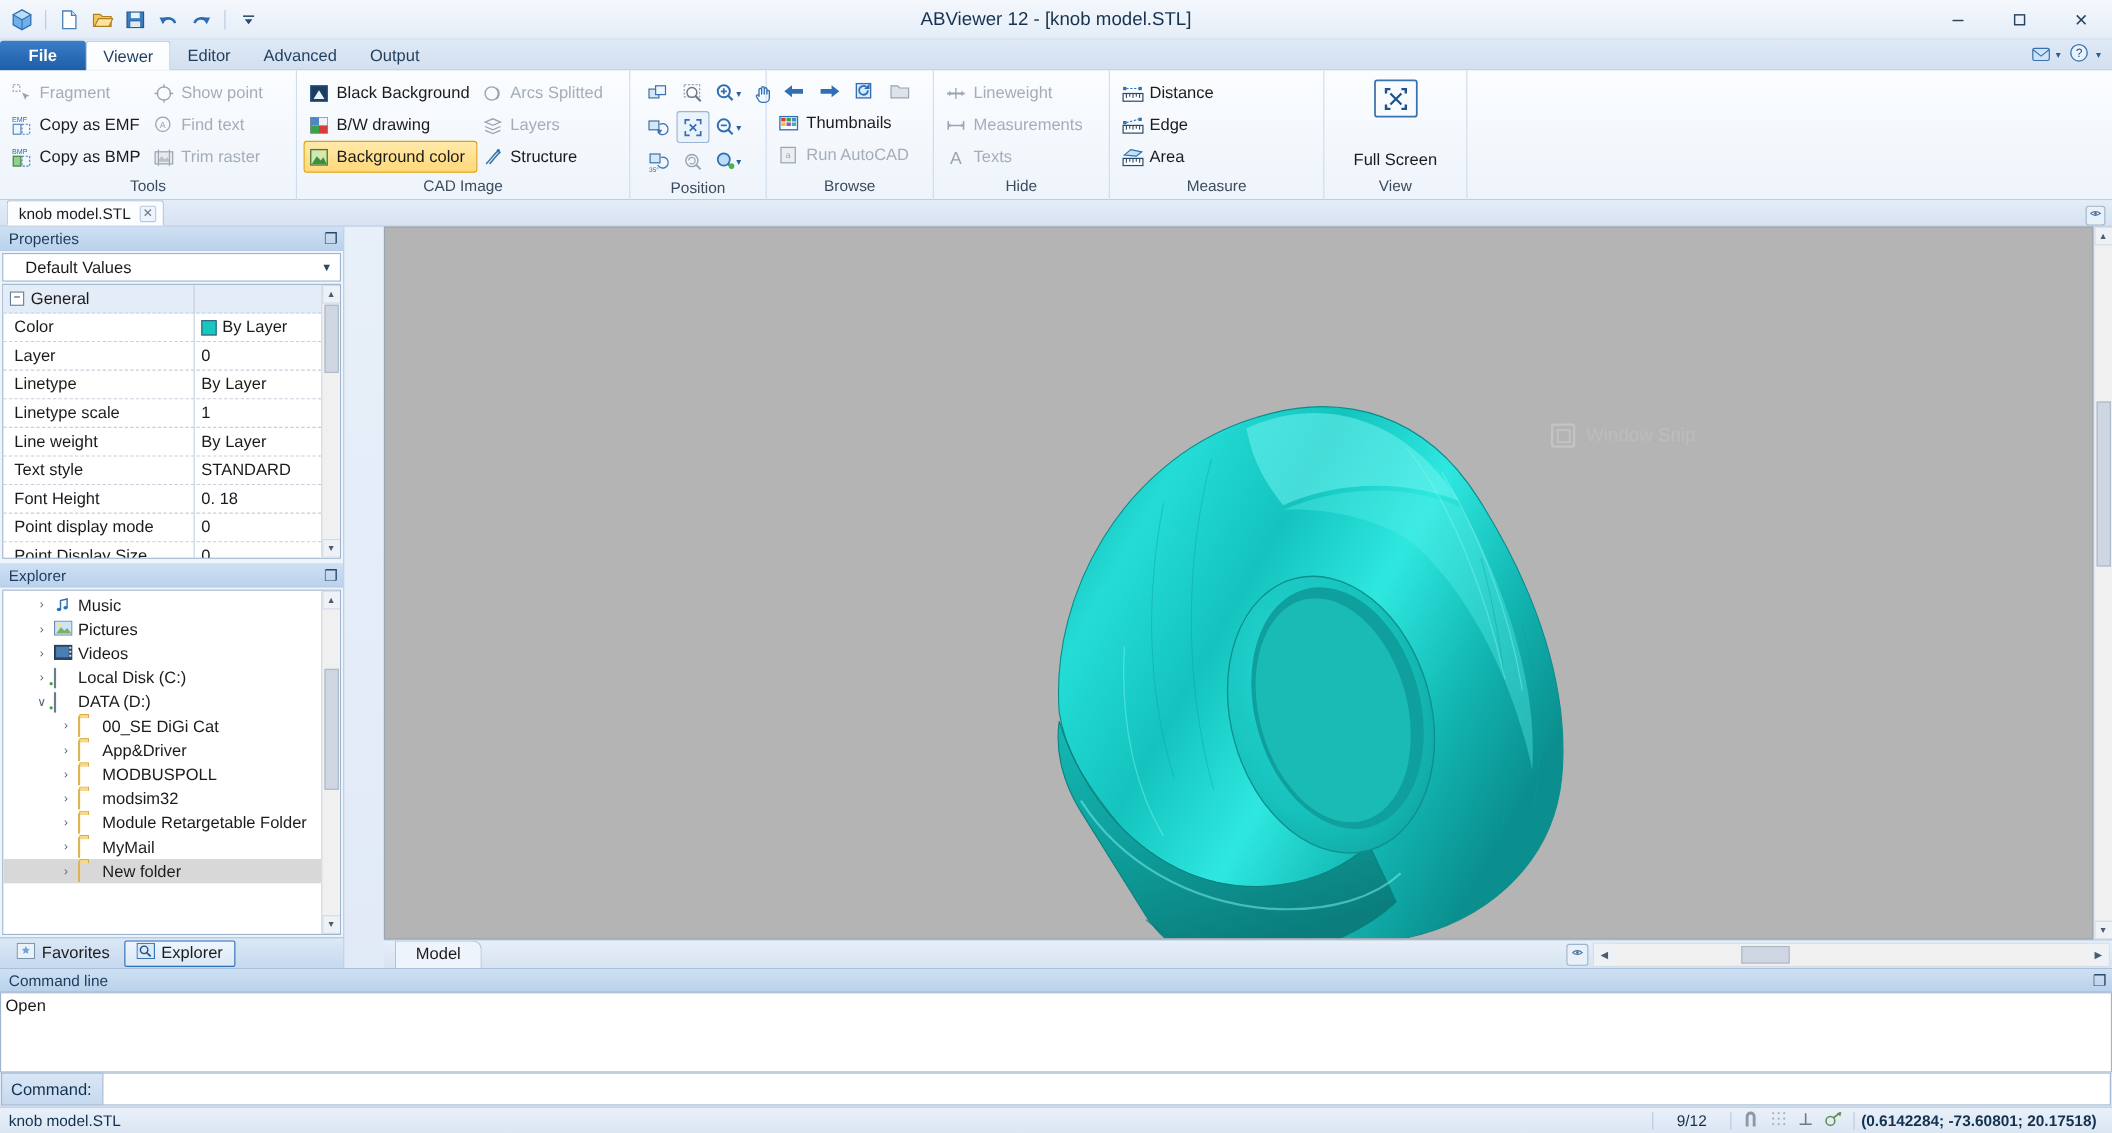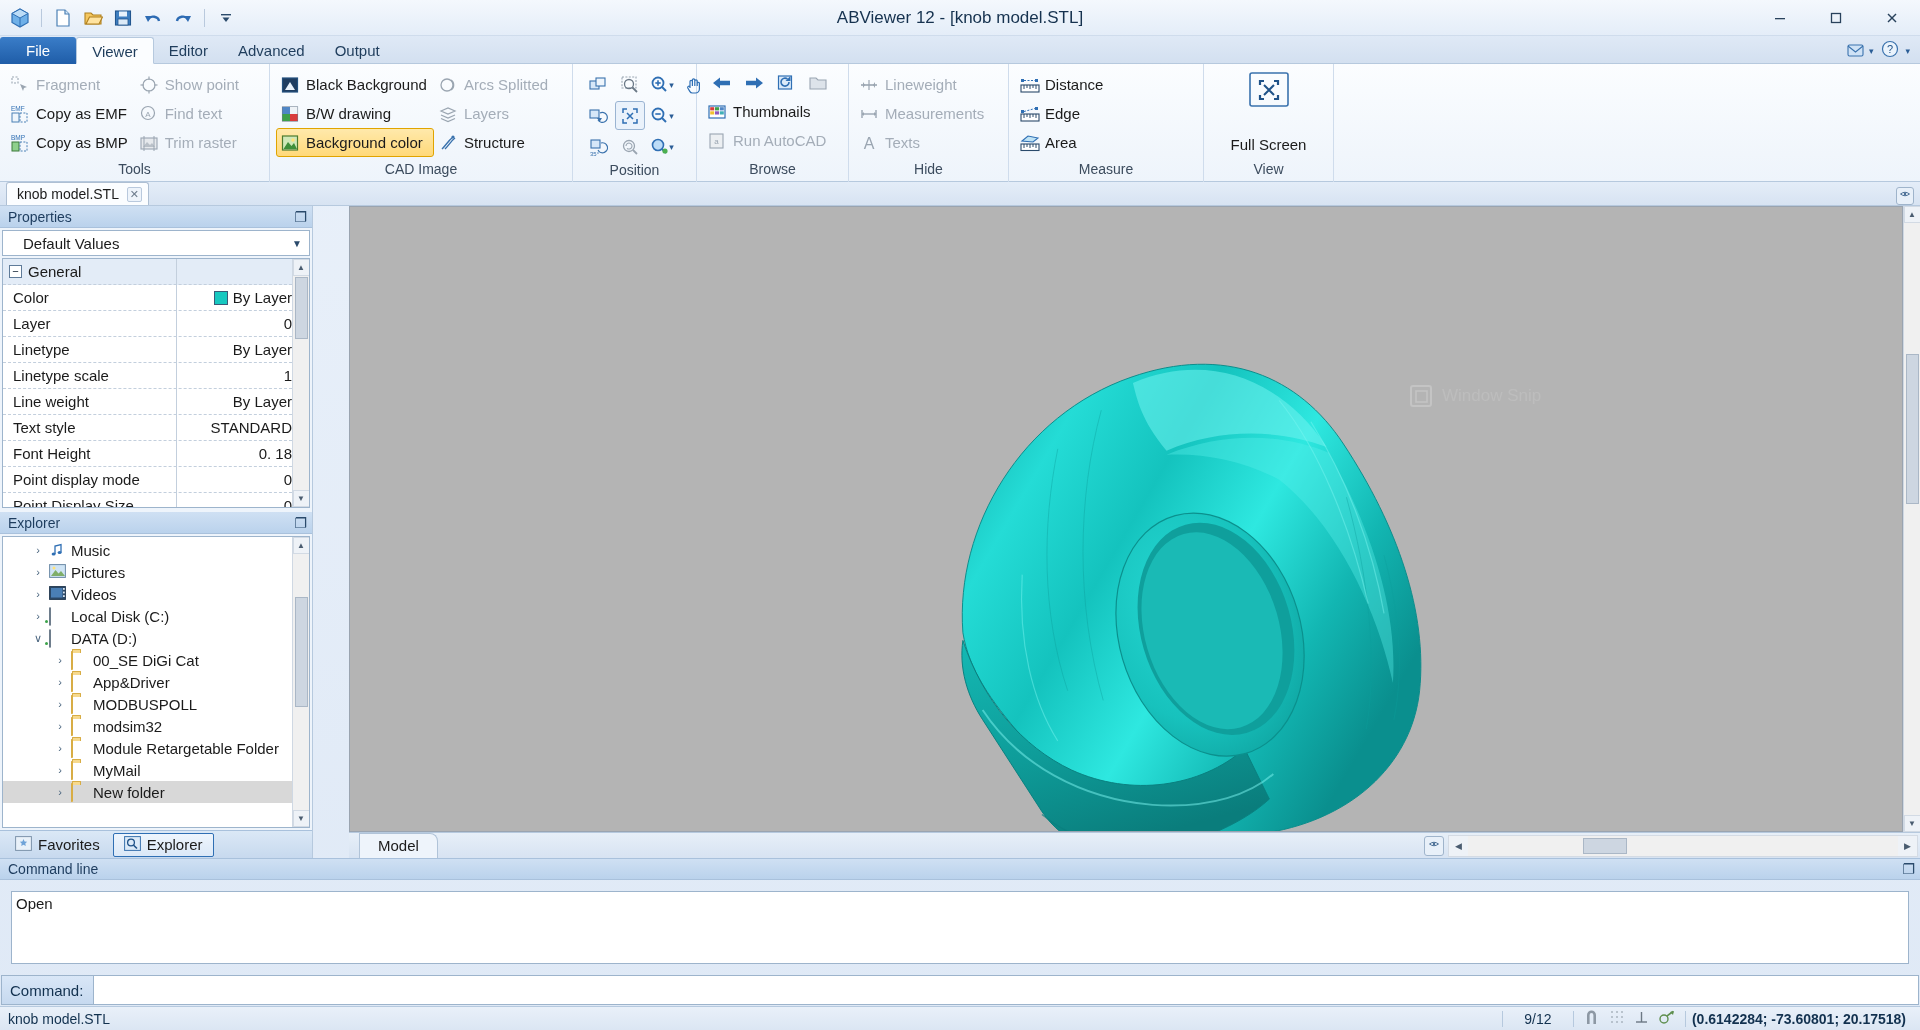--- a/index.html
+++ b/index.html
@@ -55,21 +55,21 @@
     padding-left: 0px;
     border-bottom: 1px solid #b6c9de;
   }
   .tab {
     height: 27px; line-height: 27px;
     padding: 0 15px; font-size: 15px;
     color: #1f3d5c; position: relative; top: 1px;
   }
   .tab.filetab {
     background: linear-gradient(#3a7dc8, #1f5da8);
-    color: #fff; font-weight: normal;
+    color: #fff; font-weight: bold;
     border-radius: 3px 3px 0 0;
     padding: 0 26px;
   }
   .tab.active {
     background: #fbfdff;
     border: 1px solid #b6c9de;
     border-bottom: 1px solid #fbfdff;
     border-radius: 3px 3px 0 0;
   }
 
@@ -211,21 +211,21 @@
     height: 26px; line-height: 25px; overflow: hidden;
     white-space: nowrap;
   }
   .prow.group .pname { padding-left: 6px; display: flex; align-items: center; gap: 6px; border-right: 1px solid #c3cfdd;}
   .expander {
     width: 13px; height: 13px; border: 1px solid #5f7b99;
     background: #fff; font-size: 11px; line-height: 11px;
     text-align: center; color: #123;
     display: inline-flex; align-items: center; justify-content: center;
   }
-  .pval { flex: 1; padding-left: 6px; display: flex; align-items: center; gap: 5px; white-space: nowrap; overflow: hidden; justify-content: flex-end;}
+  .pval { flex: 1; padding-left: 6px; display: flex; align-items: center; gap: 5px; white-space: nowrap; overflow: hidden;}
   .swatch { width: 14px; height: 14px; border: 1px solid #3a5a77; }
 
   .vscroll {
     width: 17px; flex: 0 0 17px;
     background: #f0f0f0; border-left: 1px solid #cfd8e3;
     display: flex; flex-direction: column; align-items: center;
     justify-content: space-between;
   }
   .vs-btn {
     width: 17px; height: 17px; background: #eef2f7;
@@ -336,21 +336,21 @@
   .cmd-caption {
     height: 22px; flex: 0 0 22px;
     background: linear-gradient(#cfe0f3, #bad2ec);
     border-top: 1px solid #a9c1dc; border-bottom: 1px solid #a9c1dc;
     display: flex; align-items: center; padding: 0 5px 0 8px;
     font-size: 14px; color: #1d3c5e; gap: 12px;
   }
   .cmd-out {
     height: 73px; flex: 0 0 73px;
     background: #fff; border: 1px solid #9db4cc;
-    margin: 11px; padding: 2px 0 0 4px;
+    margin: 0; padding: 2px 0 0 4px;
     font-size: 15px; line-height: 19px; overflow: hidden;
   }
   .cmd-inrow { height: 30px; flex: 0 0 30px; display: flex; align-items: stretch; margin: 0 1px 1px 1px; }
   .cmd-label {
     width: 92px; flex: 0 0 92px;
     background: linear-gradient(#d9e7f7, #c6d9ef);
     border: 1px solid #9db4cc; border-right: none;
     display: flex; align-items: center; padding-left: 8px;
     font-size: 15px; color: #12314f;
   }

